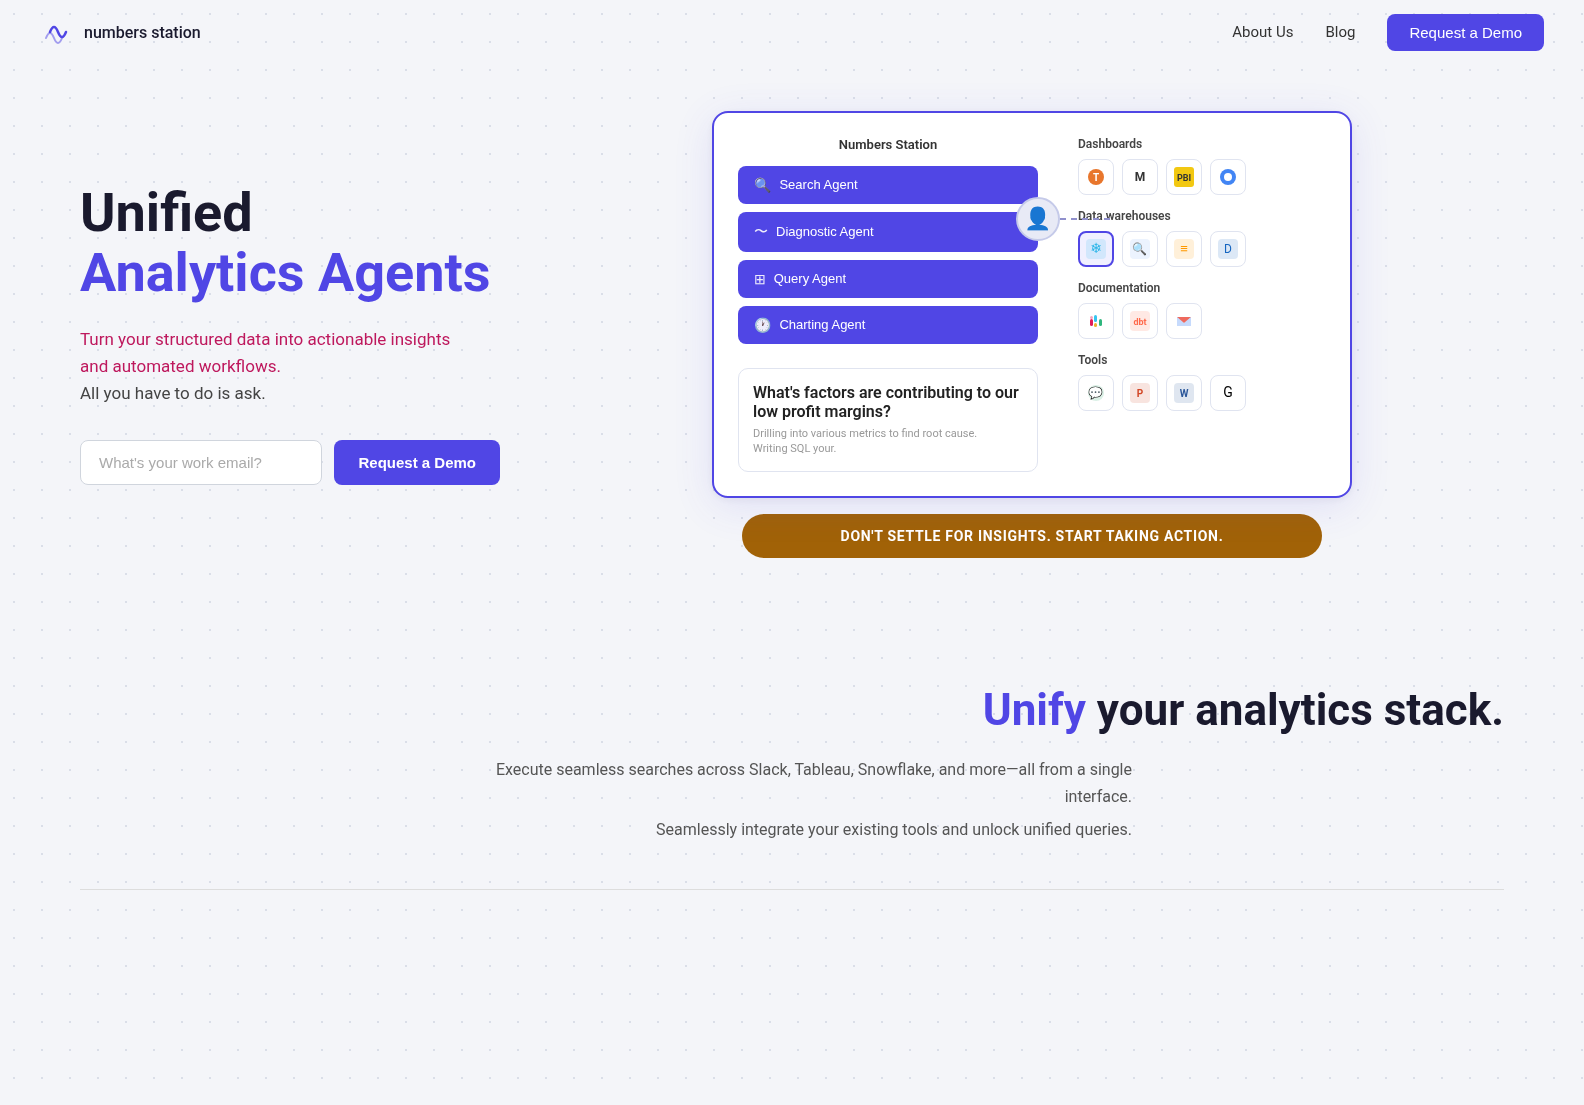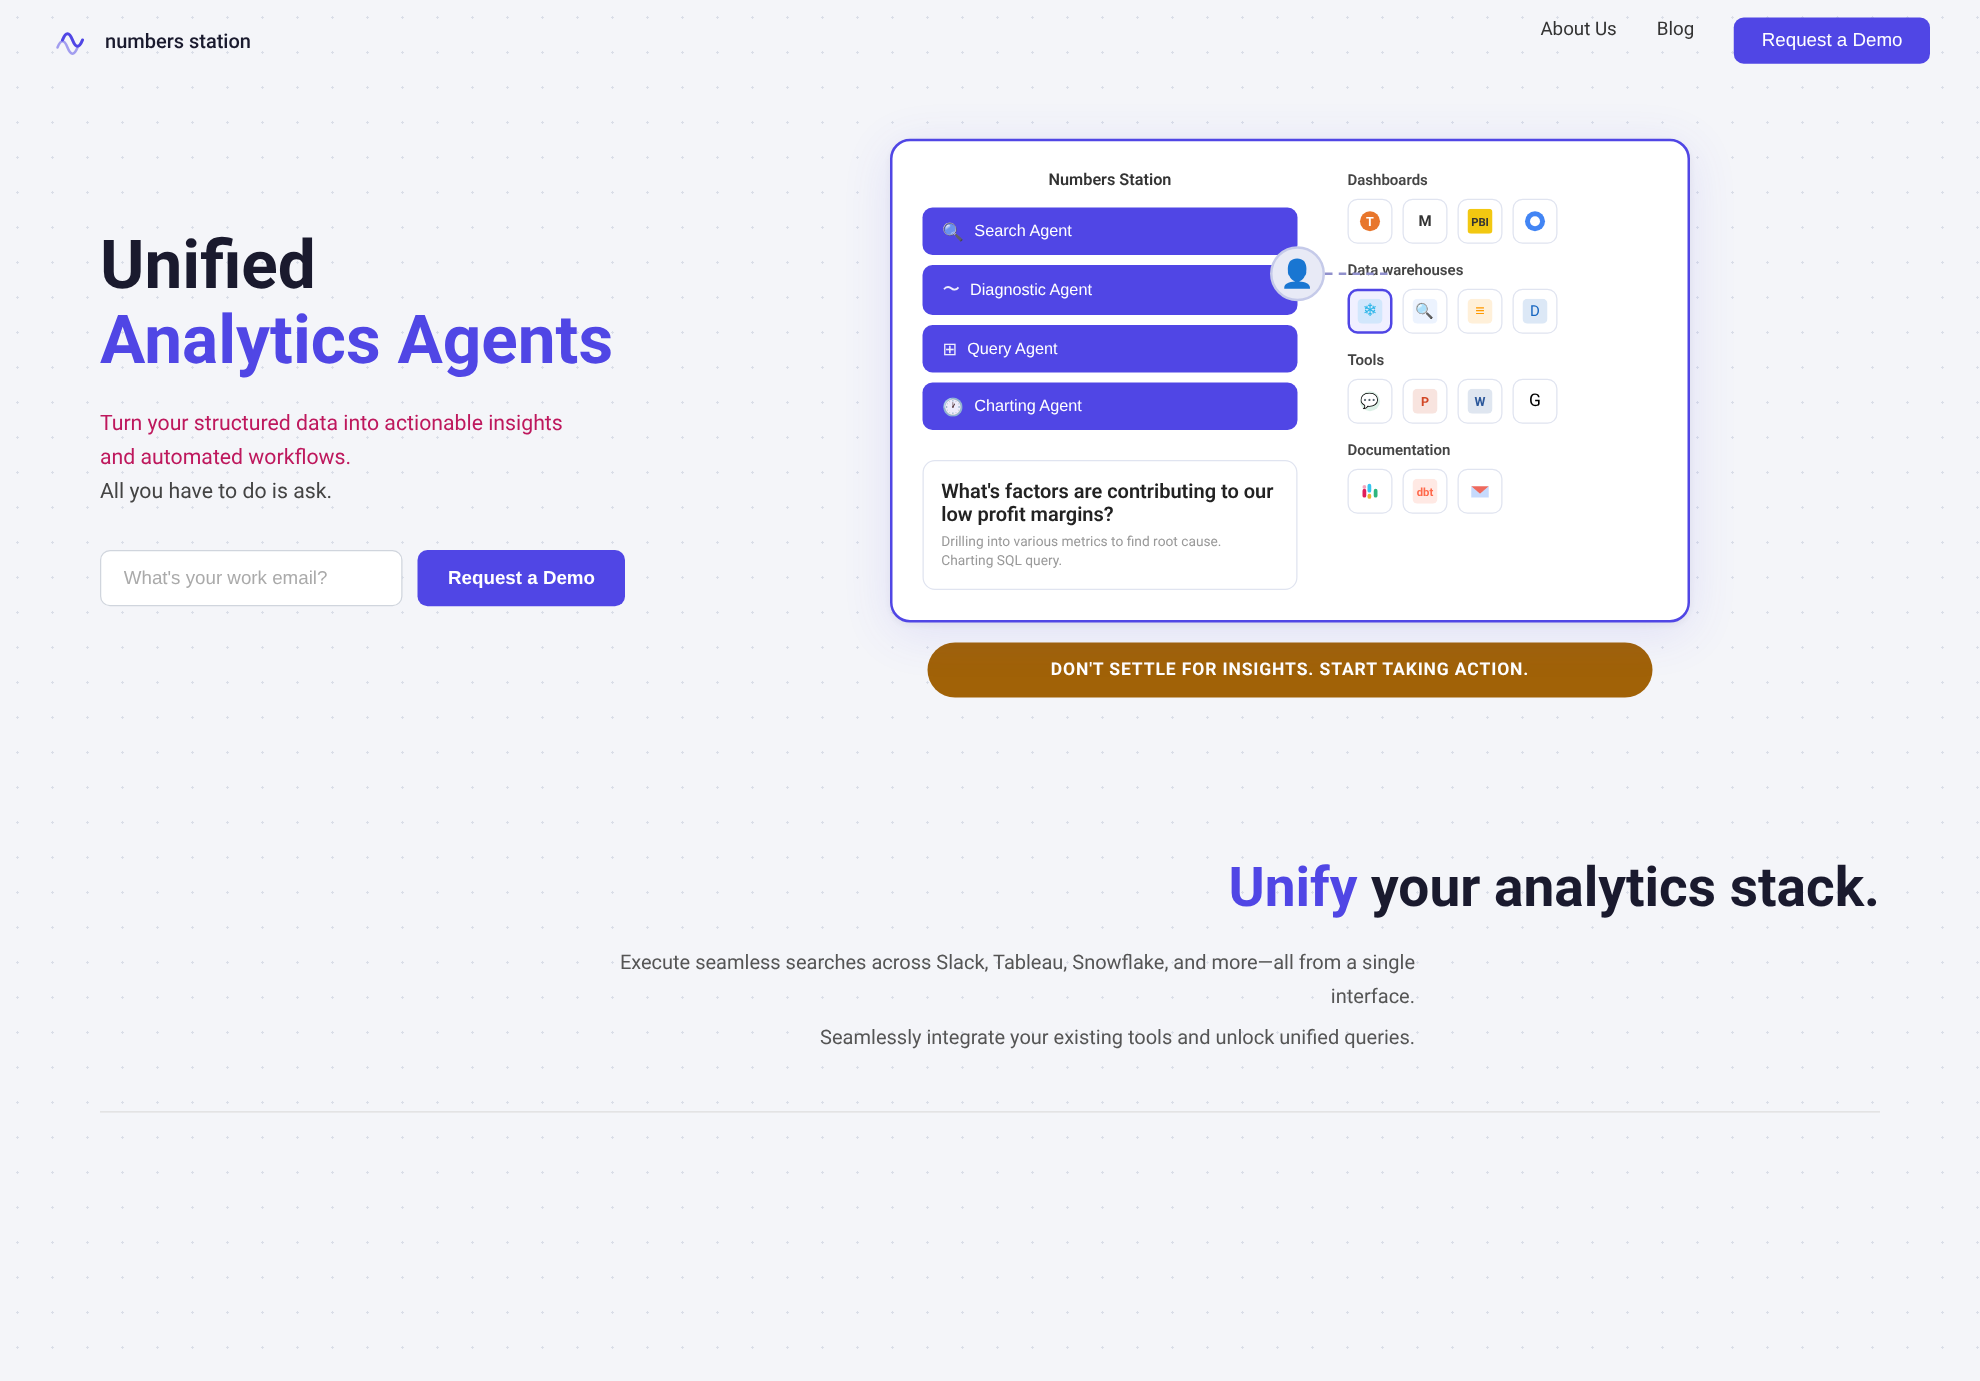--- a/index.html
+++ b/index.html
@@ -46,21 +46,21 @@
     }
 
     .nav-logo-text {
       font-size: 16px;
       font-weight: 500;
       color: #1a1a2e;
     }
 
     .nav-links {
       display: flex;
-      align-items: flex-start;
+      align-items: center;
       gap: 32px;
     }
 
     .nav-link {
       font-size: 15px;
       color: #333;
       text-decoration: none;
       cursor: pointer;
     }
 
@@ -395,21 +395,21 @@
           <button class="agent-btn">
             <span class="agent-btn-icon">🕐</span>
             <span>Charting Agent</span>
           </button>
 
           <div style="height:8px;"></div>
 
           <div class="chat-area">
             <div class="chat-question">What's factors are contributing to our low profit margins?</div>
             <div class="chat-step">Drilling into various metrics to find root cause.</div>
-            <div class="chat-step">Charting SQL query.</div>
+            <div class="chat-step">Writing SQL your.</div>
           </div>
         </div>
 
         <div style="position:relative; width:0; overflow:visible;">
           <div style="position:absolute; left:-42px; top:60px; display:flex; align-items:center; gap:0;">
             <div class="avatar-circle">👤</div>
             <div class="dotted-line-h"></div>
           </div>
         </div>
 
@@ -464,49 +464,20 @@
                 <svg width="20" height="20" viewBox="0 0 20 20">
                     <rect width="20" height="20" rx="4" fill="#FF9900" opacity="0.15"></rect>
                     <text x="10" y="14" text-anchor="middle" fill="#FF9900" font-size="13">≡</text>
                   </svg>
               </div>
               <div class="icon-bubble">
                 <svg width="20" height="20" viewBox="0 0 20 20">
                     <rect width="20" height="20" rx="4" fill="#1565C0" opacity="0.15"></rect>
                     <text x="10" y="14" text-anchor="middle" fill="#1565C0" font-size="12">D</text>
                   </svg>
-              </div>
-            </div>
-          </div>
-
-          <div class="integrations-section">
-            <div class="integrations-title">Tools</div>
-            <div class="icon-row">
-              <div class="icon-bubble">
-                <svg width="20" height="20" viewBox="0 0 20 20">
-                    <circle cx="10" cy="10" r="8" fill="#0F9D58" opacity="0.15"></circle>
-                    <text x="10" y="14" text-anchor="middle" fill="#0F9D58" font-size="12">💬</text>
-                  </svg>
-              </div>
-              <div class="icon-bubble">
-                <svg width="20" height="20" viewBox="0 0 20 20">
-                    <rect width="20" height="20" rx="4" fill="#D24726" opacity="0.15"></rect>
-                    <text x="10" y="14" text-anchor="middle" fill="#D24726" font-size="10" font-weight="bold">P</text>
-                  </svg>
-              </div>
-              <div class="icon-bubble">
-                <svg width="20" height="20" viewBox="0 0 20 20">
-                    <rect width="20" height="20" rx="4" fill="#2B579A" opacity="0.15"></rect>
-                    <text x="10" y="14" text-anchor="middle" fill="#2B579A" font-size="10" font-weight="bold">W</text>
-                  </svg>
-              </div>
-              <div class="icon-bubble">
-                <svg width="20" height="20" viewBox="0 0 20 20">
-                  <text x="10" y="14" text-anchor="middle" font-size="14">G</text>
-                </svg>
               </div>
             </div>
           </div>
 
           <div class="integrations-section">
             <div class="integrations-title">Documentation</div>
             <div class="icon-row">
               <div class="icon-bubble">
                 <svg width="20" height="20" viewBox="0 0 20 20">
                   <rect width="20" height="20" rx="4" fill="#fff"></rect>
@@ -521,20 +492,49 @@
                 <svg width="20" height="20" viewBox="0 0 20 20">
                     <rect width="20" height="20" rx="4" fill="#FF694B" opacity="0.15"></rect>
                     <text x="10" y="14" text-anchor="middle" fill="#FF694B" font-size="9" font-weight="bold">dbt</text>
                   </svg>
               </div>
               <div class="icon-bubble">
                 <svg width="20" height="20" viewBox="0 0 20 20">
                   <rect width="20" height="20" rx="4" fill="#fff"></rect>
                   <path d="M3 6h14l-7 6-7-6z" fill="#EA4335" opacity="0.8"></path>
                   <path d="M3 6v9h14V6L10 12 3 6z" fill="#4285F4" opacity="0.3"></path>
+                </svg>
+              </div>
+            </div>
+          </div>
+
+          <div class="integrations-section">
+            <div class="integrations-title">Tools</div>
+            <div class="icon-row">
+              <div class="icon-bubble">
+                <svg width="20" height="20" viewBox="0 0 20 20">
+                    <circle cx="10" cy="10" r="8" fill="#0F9D58" opacity="0.15"></circle>
+                    <text x="10" y="14" text-anchor="middle" fill="#0F9D58" font-size="12">💬</text>
+                  </svg>
+              </div>
+              <div class="icon-bubble">
+                <svg width="20" height="20" viewBox="0 0 20 20">
+                    <rect width="20" height="20" rx="4" fill="#D24726" opacity="0.15"></rect>
+                    <text x="10" y="14" text-anchor="middle" fill="#D24726" font-size="10" font-weight="bold">P</text>
+                  </svg>
+              </div>
+              <div class="icon-bubble">
+                <svg width="20" height="20" viewBox="0 0 20 20">
+                    <rect width="20" height="20" rx="4" fill="#2B579A" opacity="0.15"></rect>
+                    <text x="10" y="14" text-anchor="middle" fill="#2B579A" font-size="10" font-weight="bold">W</text>
+                  </svg>
+              </div>
+              <div class="icon-bubble">
+                <svg width="20" height="20" viewBox="0 0 20 20">
+                  <text x="10" y="14" text-anchor="middle" font-size="14">G</text>
                 </svg>
               </div>
             </div>
           </div>
 
         </div>
       </div>
     </div>
 
     <div class="action-banner">DON'T SETTLE FOR INSIGHTS. START TAKING ACTION.</div>

